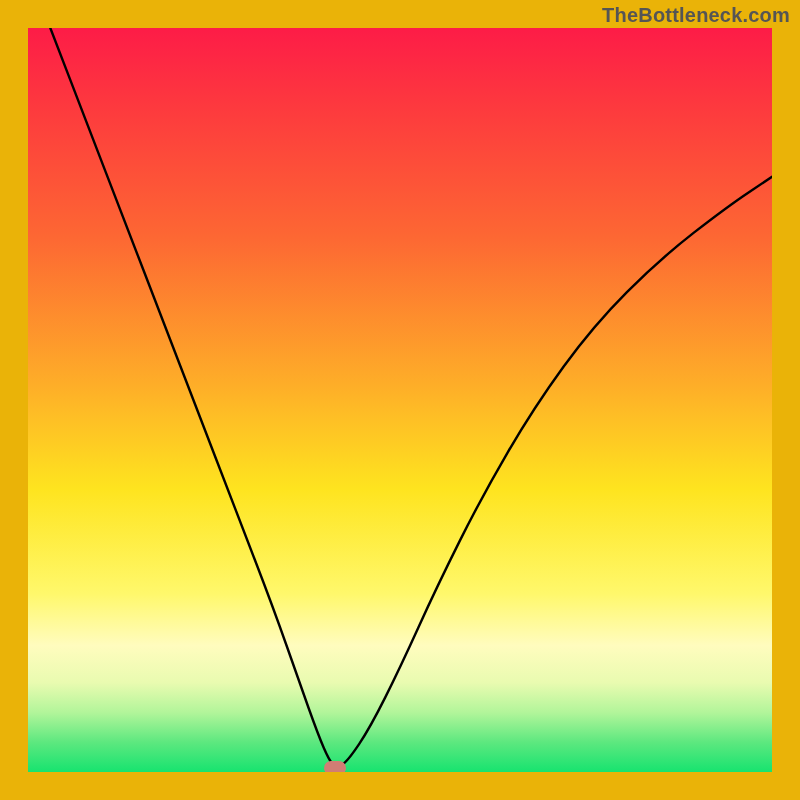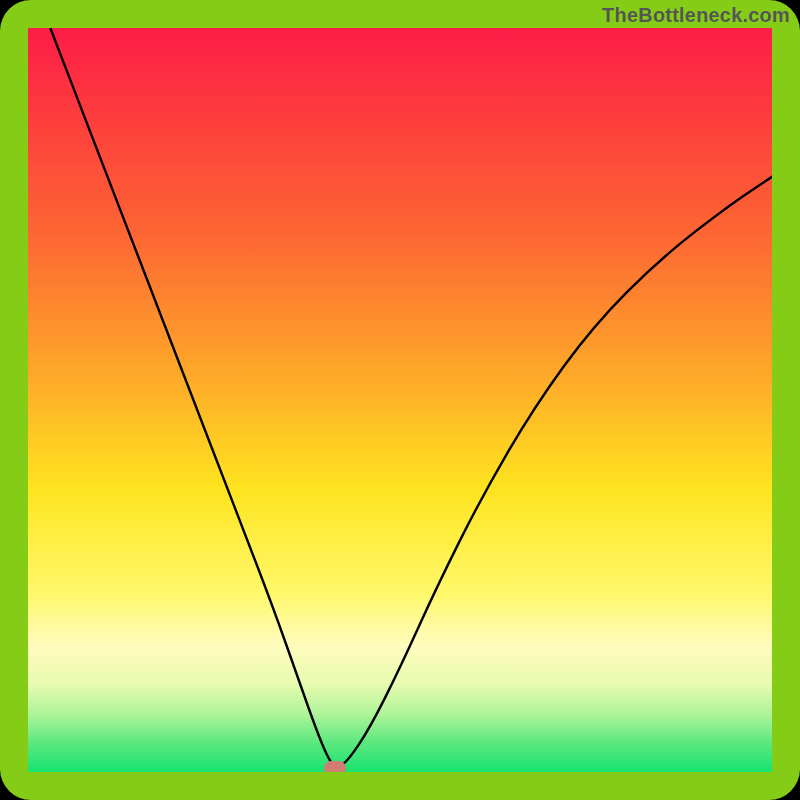--- a/index.html
+++ b/index.html
@@ -7,22 +7,21 @@
     padding: 0;
     width: 800px;
     height: 800px;
     background: #000;
     overflow: hidden;
     font-family: Arial, Helvetica, sans-serif;
   }
   .frame {
     position: absolute;
     inset: 0;
-    background: #84cc16;
-    border-radius: 31px;
+    background: #eab308;
   }
   .plot {
     position: absolute;
     left: 28px;
     top: 28px;
     width: 744px;
     height: 744px;
     overflow: hidden;
   }
   .gradient-bg {

